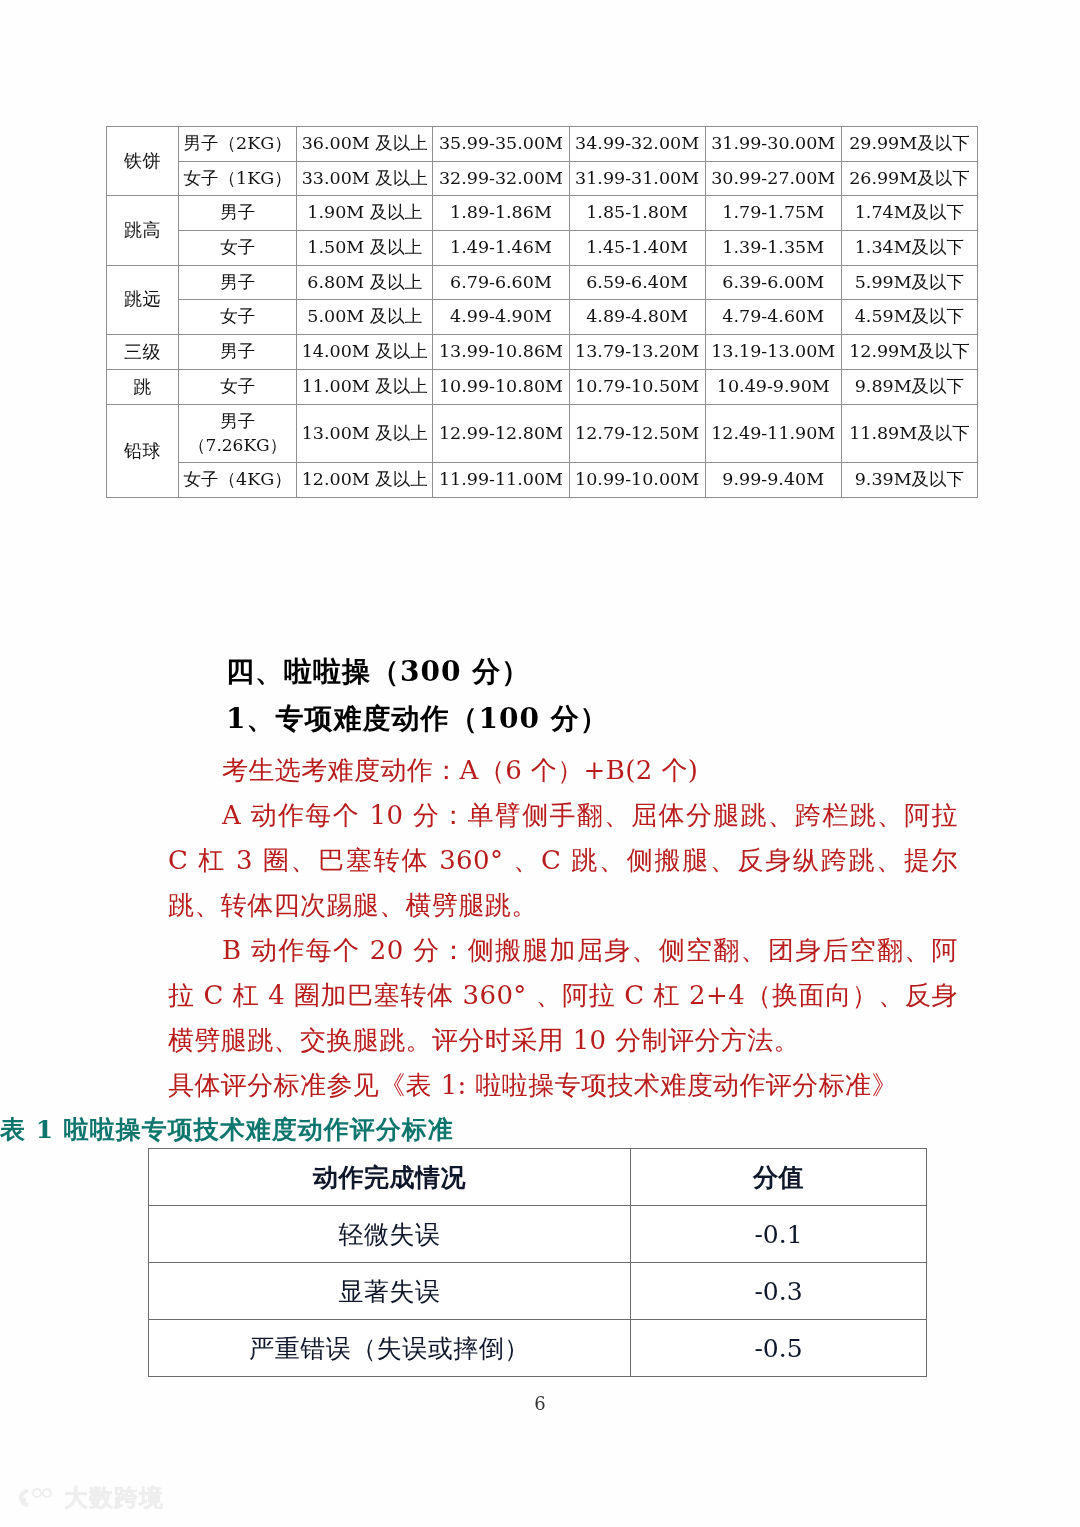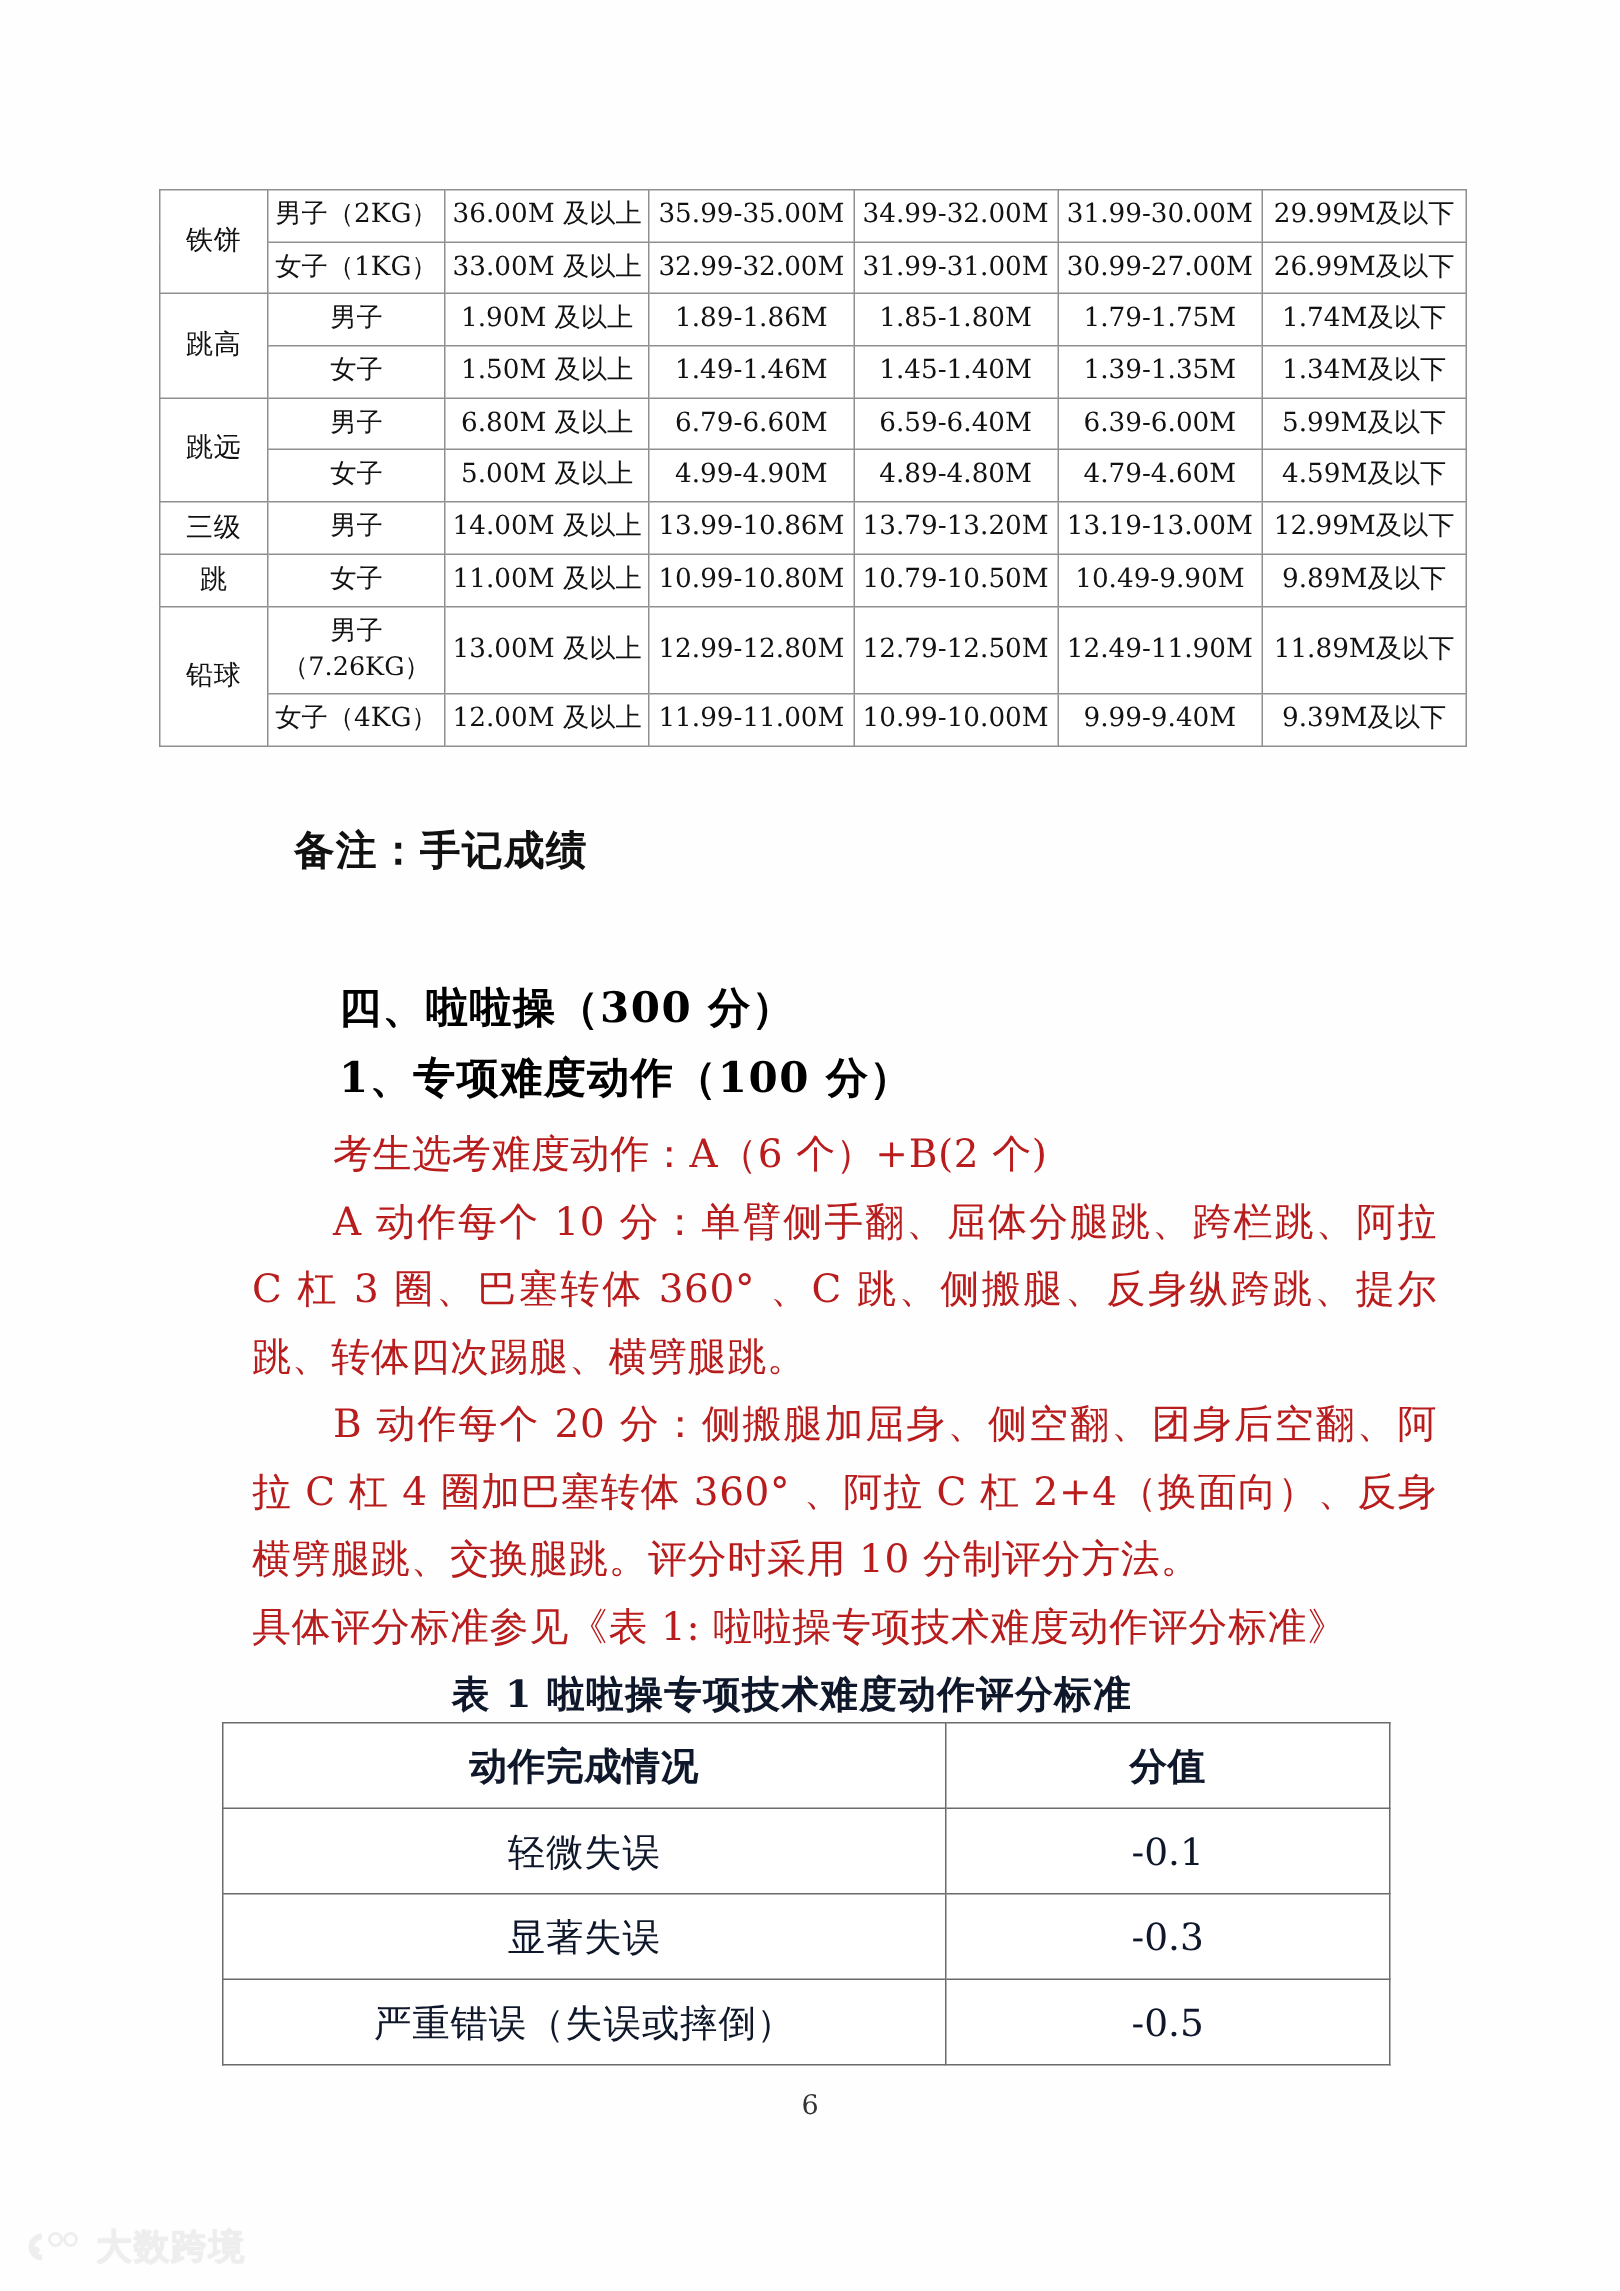--- a/index.html
+++ b/index.html
@@ -99,25 +99,25 @@
   #para-a      { top: 793px; }
   #para-b      { top: 928px; }
   #para-ref    { top: 1063px; }
 
   
   .t1-caption {
     position: absolute;
     left: 0;
     top: 1113px;
     width: 1056px;
-    text-align: center;
+    text-align: left;
     font-size: 25px;
     font-weight: bold;
     letter-spacing: 1px;
-    color: #0f172a;
+    color: #0f766e;
     font-family: "DejaVu Serif", "Liberation Serif", serif;
   }
 
   .score-table {
     position: absolute;
     left: 148px;
     top: 1148px;
     width: 778px;
     border-collapse: collapse;
     table-layout: fixed;
@@ -280,21 +280,20 @@
         <td class="gender">女子（4KG）</td>
         <td>12.00M 及以上</td>
         <td>11.99-11.00M</td>
         <td>10.99-10.00M</td>
         <td>9.99-9.40M</td>
         <td>9.39M及以下</td>
       </tr>
     </tbody>
   </table>
 
-  <div class="note">备注：手记成绩</div>
 
   <div class="h-sec lvl1">四、啦啦操（300 分）</div>
   <div class="h-sec lvl2">1、专项难度动作（100 分）</div>
 
   <div class="para" id="para-select"><span class="indent"></span><span>考生选考难度动作：A（6 个）+B(2 个)</span></div>
 
   <div class="para" id="para-a"><span class="indent"></span><span>A 动作每个 10 分：单臂侧手翻、屈体分腿跳、跨栏跳、阿拉 C 杠 3 圈、巴塞转体 360° 、C 跳、侧搬腿、反身纵跨跳、提尔跳、转体四次踢腿、横劈腿跳。</span></div>
 
   <div class="para" id="para-b"><span class="indent"></span><span>B 动作每个 20 分：侧搬腿加屈身、侧空翻、团身后空翻、阿拉 C 杠 4 圈加巴塞转体 360° 、阿拉 C 杠 2+4（换面向）、反身横劈腿跳、交换腿跳。评分时采用 10 分制评分方法。</span></div>
 

